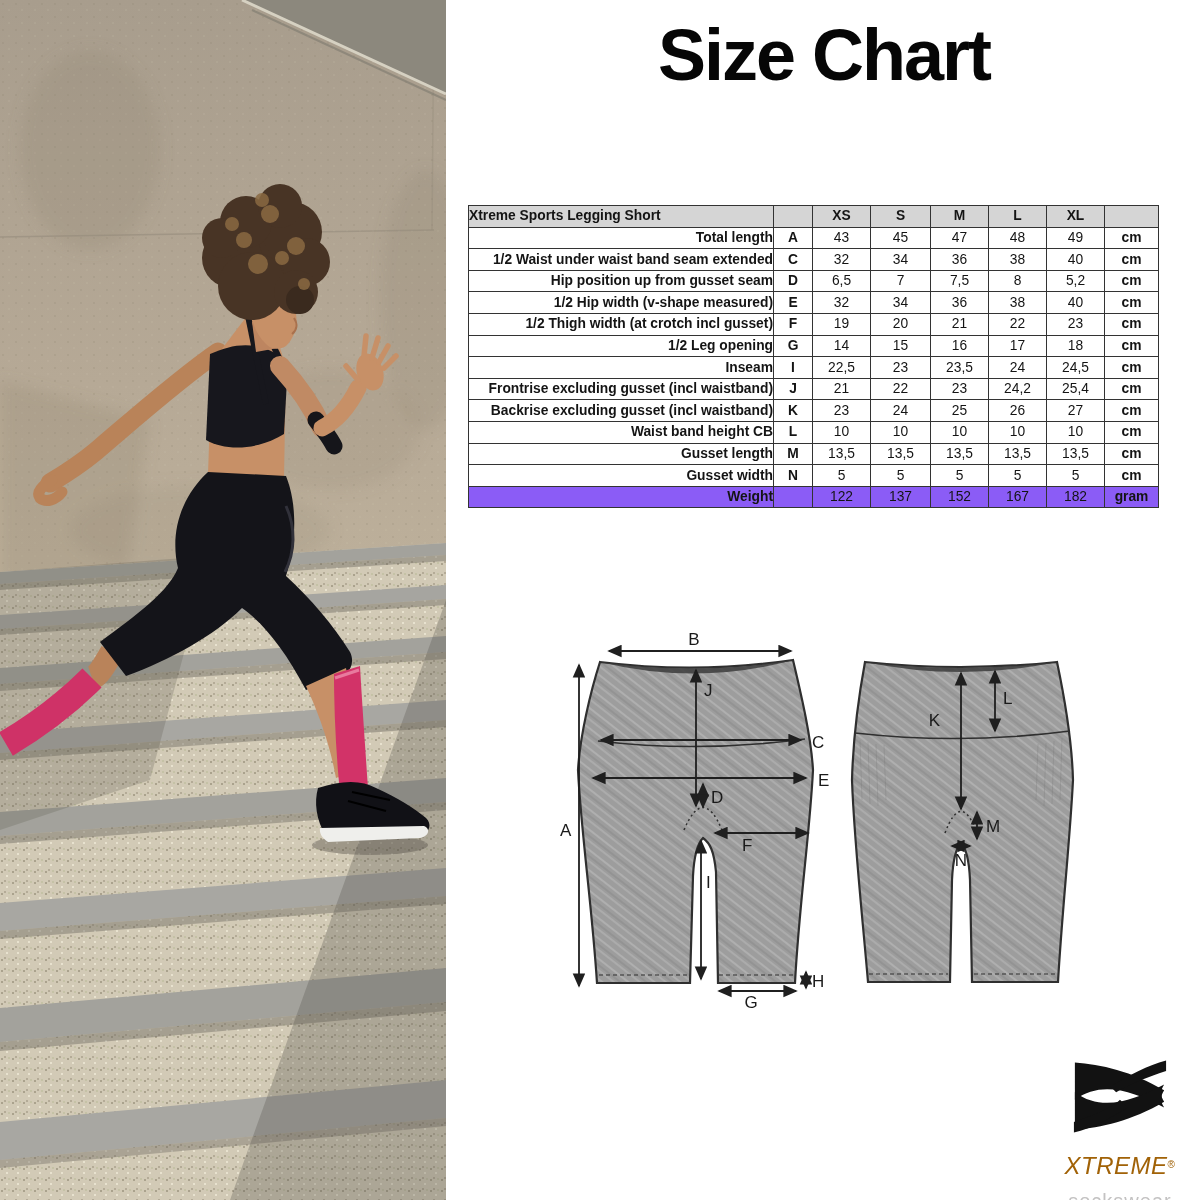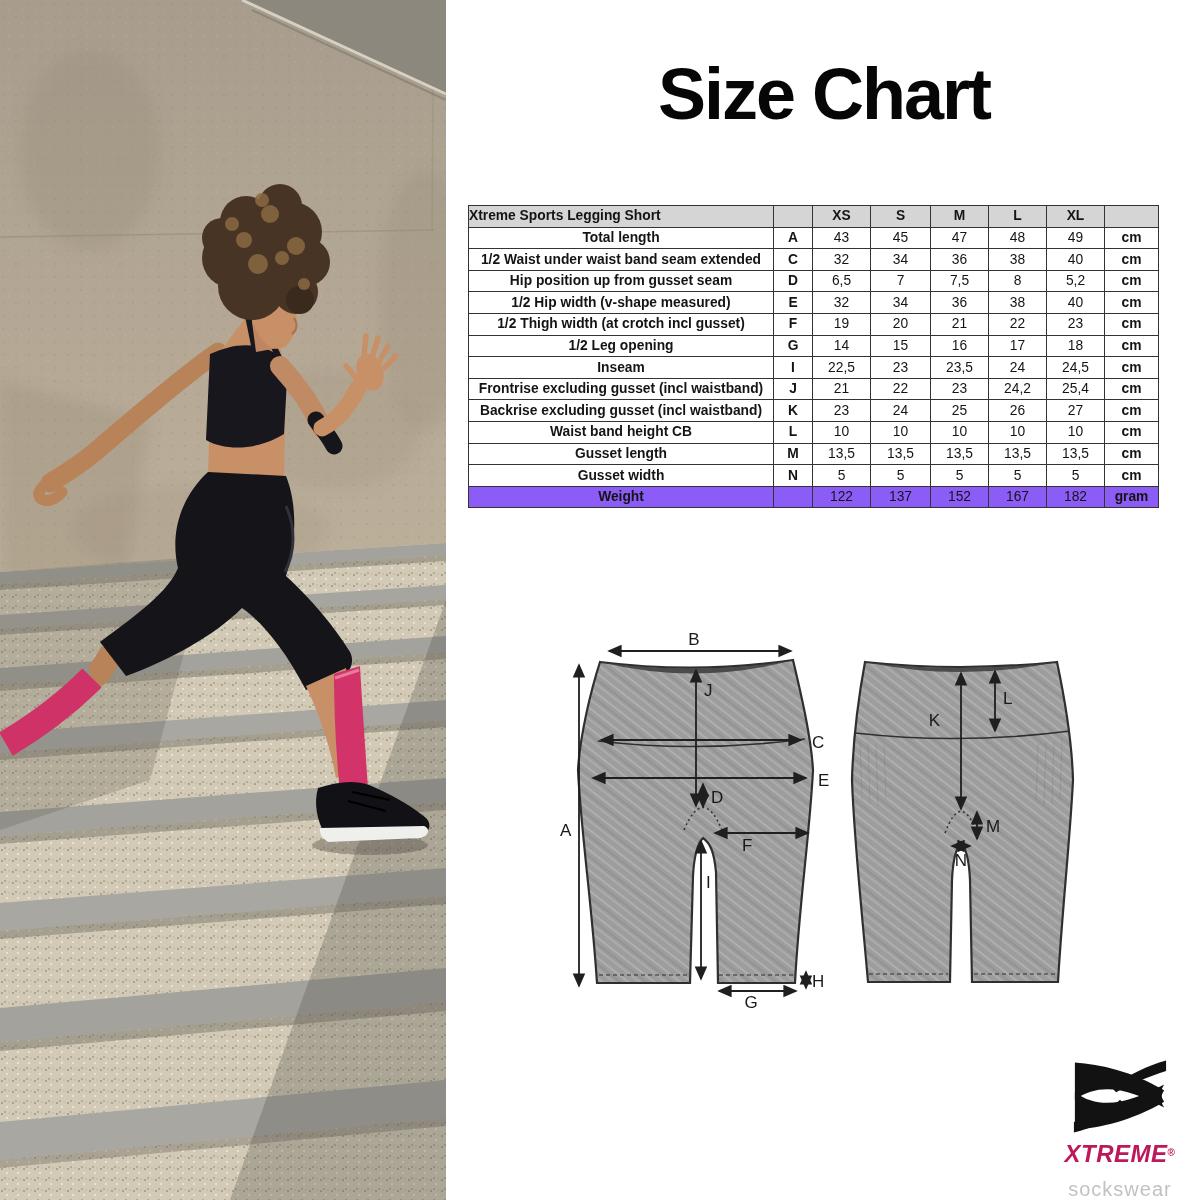--- a/index.html
+++ b/index.html
@@ -2,41 +2,41 @@
 <html><head>
 <meta charset="utf-8">
 <style>
   html,body{margin:0;padding:0;background:#fff;}
   .page{position:relative;width:1200px;height:1200px;background:#ffffff;overflow:hidden;
         font-family:"Liberation Sans",sans-serif;}
   
   .photo{position:absolute;left:0;top:0;width:446px;height:1200px;overflow:hidden;}
   
   .title{position:absolute;left:452px;top:14px;width:744px;text-align:center;
-         font-size:72px;font-weight:700;letter-spacing:-2px;color:#060606;margin-top:39px;}
+         font-size:72px;font-weight:700;letter-spacing:-2px;color:#060606;}
   
   .size-table{position:absolute;left:468px;top:205px;border-collapse:collapse;
               table-layout:fixed;width:690px;color:#141414;}
   .size-table td,.size-table th{border:1.6px solid #333;padding:0;height:20.6px;
               font-size:13.8px;line-height:1;overflow:hidden;white-space:nowrap;}
   .size-table thead th{background:#d5d5d5;font-weight:700;}
   .th-product{text-align:left;padding-left:6px;font-size:14px;}
-  .c-label{text-align:center;font-weight:700;padding-left:6px;}
+  .c-label{text-align:right;font-weight:700;padding-left:6px;}
   .c-letter{text-align:center;font-weight:700;}
   .c-val{text-align:center;font-weight:400;}
   .c-unit{text-align:center;font-weight:700;font-size:13.2px;}
   tr.shaded td{background:#8b5cf6;}
   
   .diagram{position:absolute;left:550px;top:612px;}
   .dia-letter{font-family:"Liberation Sans",sans-serif;font-size:17px;fill:#1a1a1a;}
   
   .logo{position:absolute;left:1042px;top:1056px;width:156px;text-align:center;}
   .logo svg{display:block;margin:0 auto;}
-  .brand{font-size:24px;font-weight:700;font-style:italic;color:#be185d;
-         letter-spacing:0.5px;margin-top:4px;}
+  .brand{font-size:24px;font-weight:400;font-style:italic;color:#a16207;
+         letter-spacing:0.5px;margin-top:16px;}
   .brand sup{font-size:10px;font-style:normal;vertical-align:6px;}
   .brand-sub{font-size:20px;color:#c3c2c2;letter-spacing:1px;margin-top:10px;}
 </style>
 </head>
 <body>
 
 <div class="page">
 
   <div class="photo">
     <svg width="446" height="1200" viewBox="0 0 446 1200">

